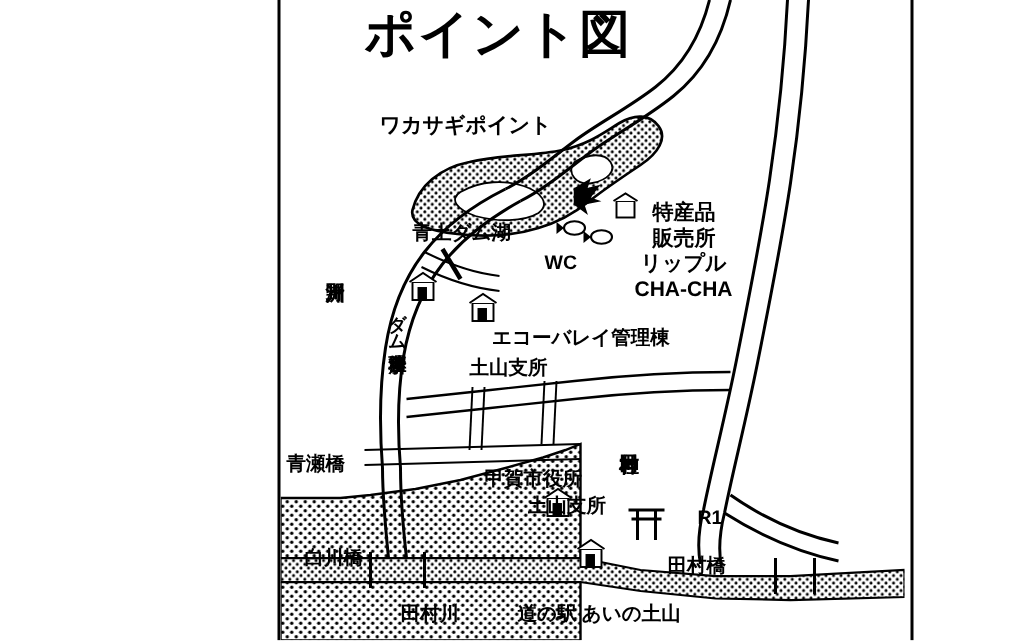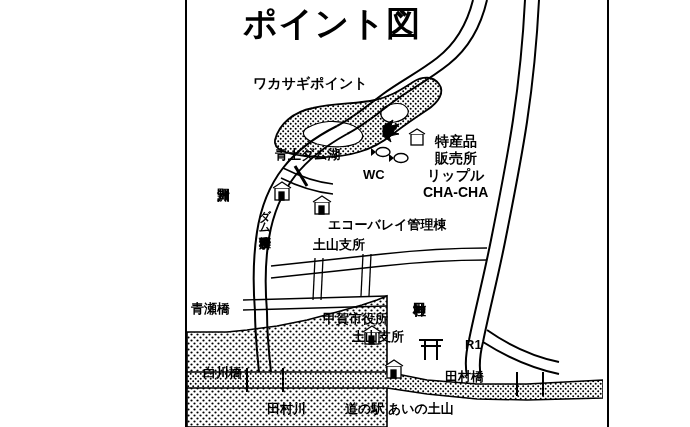--- a/index.html
+++ b/index.html
@@ -213,21 +213,21 @@
 
     <div class="lbl med" style="left:4px; top:258px;margin-top:44px;">青瀬橋</div>
 
     <div class="lbl med" style="left:136px; top:312px;">甲賀市役所</div>
     <div class="lbl med" style="left:136px; top:330px;padding-left:29px;">土山支所</div>
 
     <div class="lbl med vert" style="left:226px; top:292px; height:76px;">田村神社</div>
 
     <div class="lbl med" style="left:278px; top:338px;">R1</div>
 
-    <div class="lbl med" style="left:16px; top:366px;">白川橋</div>
+    <div class="lbl med" style="left:16px; top:366px;font-family:Liberation Mono, monospace;">白川橋</div>
 
     <div class="lbl med" style="left:258px; top:370px;text-align:center;">田村橋</div>
 
     <div class="lbl med" style="left:80px; top:402px;">田村川</div>
 
     <div class="lbl med" style="left:158px; top:402px;">道の駅 あいの土山</div>
 
   </div>
 </div>
 

